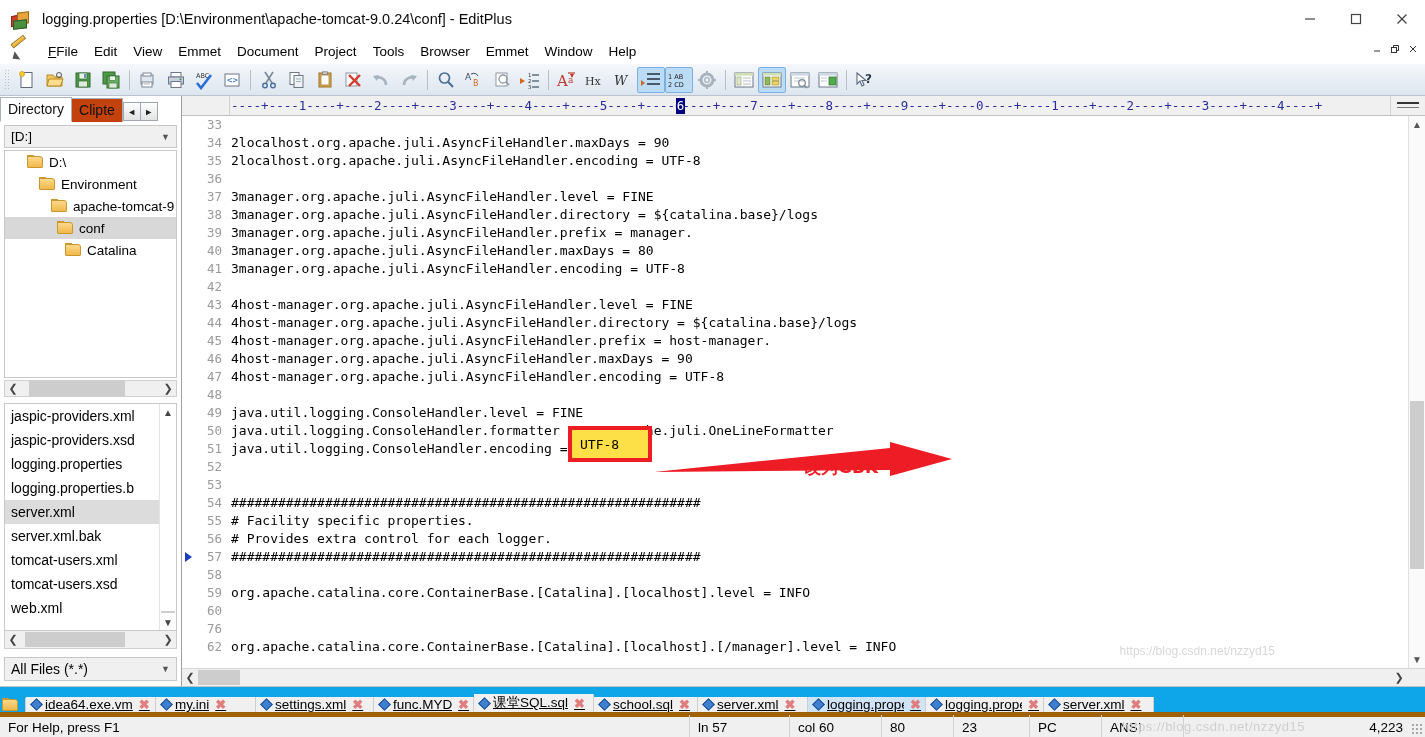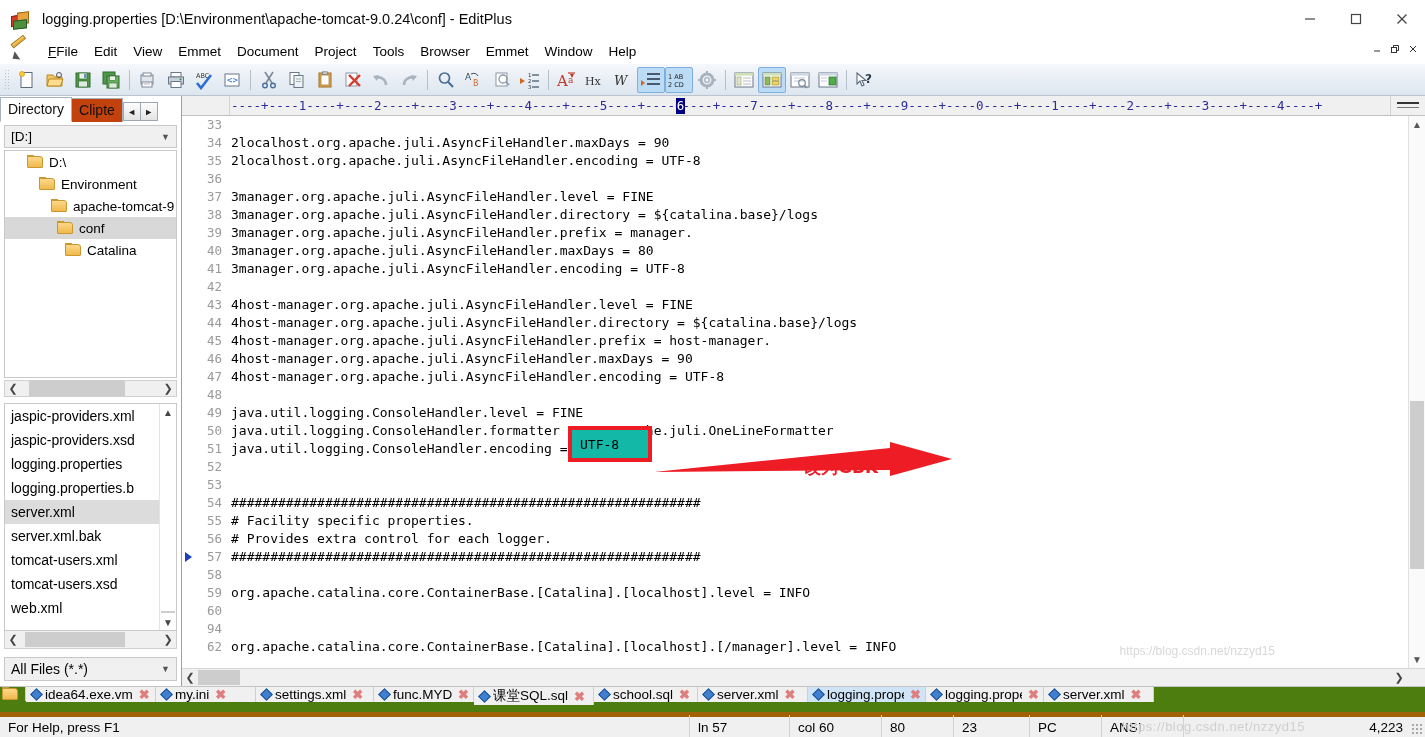--- a/index.html
+++ b/index.html
@@ -426,21 +426,21 @@
     background: #f0f0f0;
     border-top: 1px solid #d6d6d6;
     display: flex; align-items: center;
     position: relative;
   }
 
   
   .ann-box {
     position: absolute;
     border: 4px solid #ee1c25;
-    background: #14b8a6;
+    background: #fde047;
     z-index: 20;
     display:flex; align-items:center;
     font-family: "DejaVu Sans Mono", monospace;
     font-size: 13px;
     padding-left: 8px;
     color:#000;
   }
   .ann-arrow { position:absolute; z-index: 21; }
   .ann-label {
     position:absolute; z-index: 22;
@@ -448,25 +448,26 @@
     font-size: 17px;
     font-weight: 600;
     white-space: nowrap;
     font-family: "DejaVu Sans", sans-serif;
   }
 
   
   .tabstrip {
     height: 26px;
     flex: 0 0 26px;
-    background: #4d7c0f;
+    background: #0ea5e9;
     border-top: 1px solid #c4c4c4;
     display: flex;
-    align-items: flex-start;
+    align-items: flex-end;
     overflow: hidden;
+    text-decoration: underline;
   }
   .ts-folder {
     width: 26px; flex: 0 0 26px;
     display:flex; align-items:center; justify-content:center;
     border-right: 1px solid #d0d0d0;
   }
   .doctab {
     display: flex; align-items: center;
     padding: 0 4px 0 6px;
     border-right: 1px solid #cfcfcf;
@@ -994,21 +995,21 @@
             <div class="code-line"><div class="gutter">51</div><div class="ctext">java.util.logging.ConsoleHandler.encoding = UTF-8</div></div>
             <div class="code-line"><div class="gutter">52</div><div class="ctext"></div></div>
             <div class="code-line"><div class="gutter">53</div><div class="ctext"></div></div>
             <div class="code-line"><div class="gutter">54</div><div class="ctext">############################################################</div></div>
             <div class="code-line"><div class="gutter">55</div><div class="ctext"># Facility specific properties.</div></div>
             <div class="code-line"><div class="gutter">56</div><div class="ctext"># Provides extra control for each logger.</div></div>
             <div class="code-line"><div class="gutter"><span class="bmark"></span>57</div><div class="ctext">############################################################</div></div>
             <div class="code-line"><div class="gutter">58</div><div class="ctext"></div></div>
             <div class="code-line"><div class="gutter">59</div><div class="ctext">org.apache.catalina.core.ContainerBase.[Catalina].[localhost].level = INFO</div></div>
             <div class="code-line"><div class="gutter">60</div></div>
-            <div class="code-line"><div class="gutter">94</div><div class="ctext"></div></div>
+            <div class="code-line"><div class="gutter">76</div><div class="ctext"></div></div>
             <div class="code-line"><div class="gutter">62</div><div class="ctext">org.apache.catalina.core.ContainerBase.[Catalina].[localhost].[/manager].level = INFO</div></div>
           </div>
         <div class="v-scroll">
           <div class="ar">▲</div>
           <div class="thumb"></div>
           <div class="ar" style="position:absolute;bottom:0;left:0;right:0;">▼</div>
         </div>
       </div>
 
       <div class="editor-hsb">

